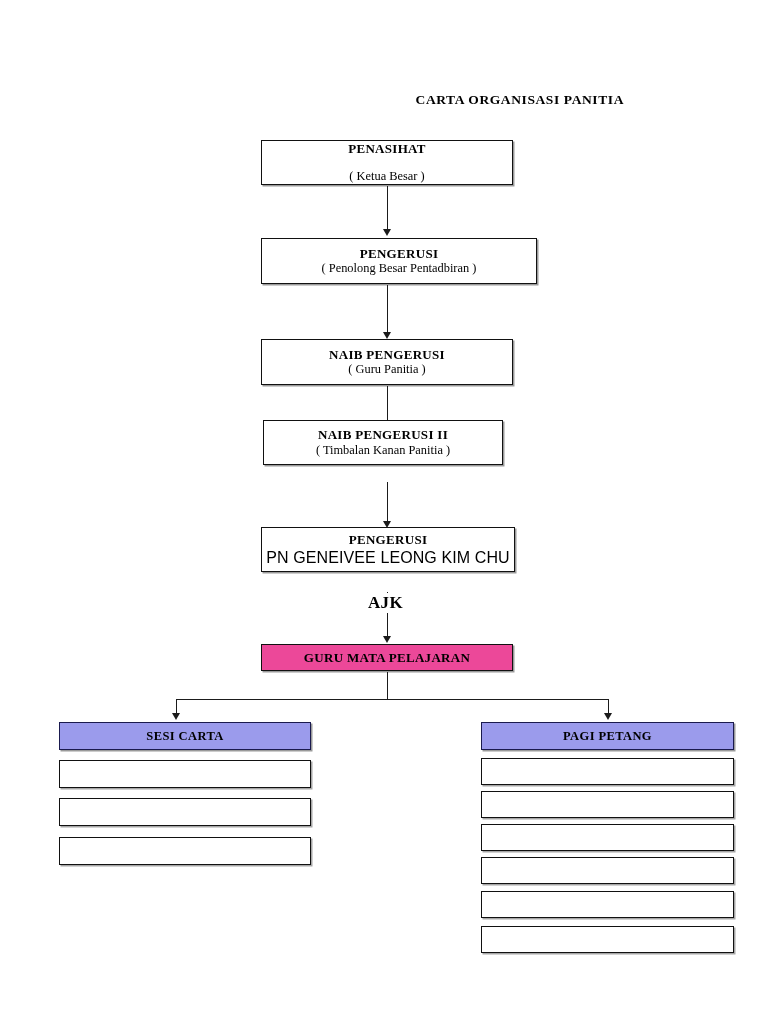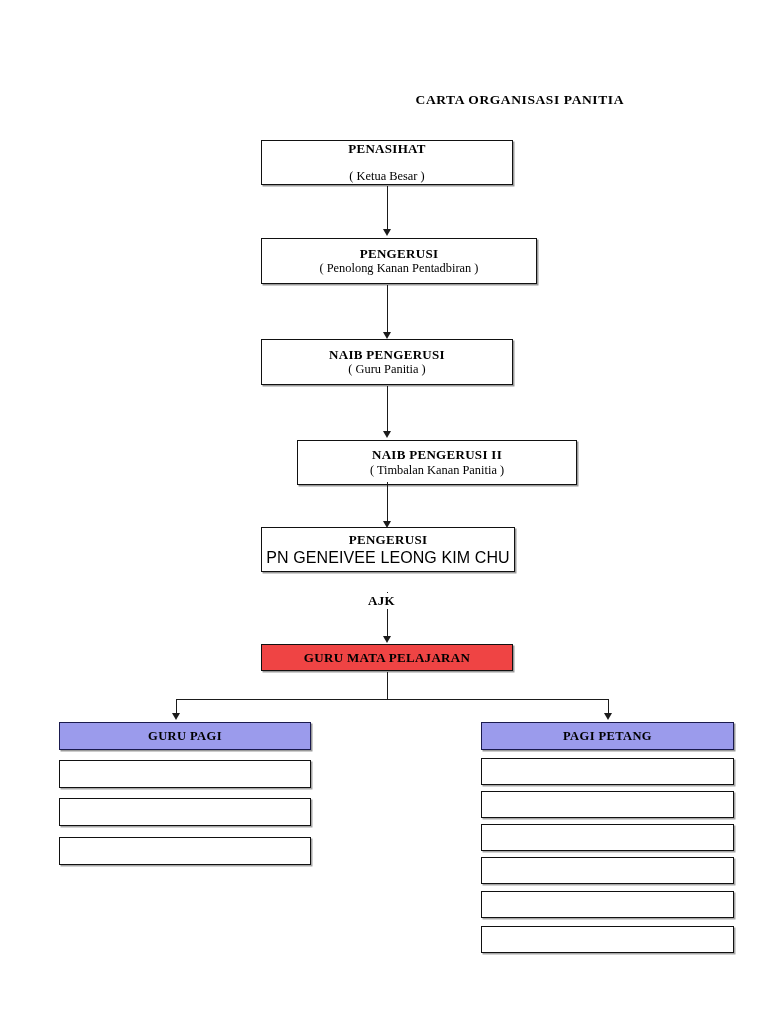--- a/index.html
+++ b/index.html
@@ -64,21 +64,21 @@
     font-size: 12.4px;
     line-height: 1.2;
     white-space: nowrap;
   }
   .node .line2.sans {
     font-family: "Liberation Sans", sans-serif;
     font-size: 16px;
     letter-spacing: 0.1px;
   }
 
-  .node.grey { background: #ef4444; }
+  .node.grey { background: #ec4899; }
   .node.purple {
     background: #9b9bec;
     border: 1.4px solid #1a1a4e;
   }
   .node.purple .line1 {
     font-size: 12.5px;
     letter-spacing: 0.4px;
   }
 
   .node.empty { box-shadow: 1.5px 1.5px 0 #a6a6a6; }
@@ -99,21 +99,21 @@
     width: 0;
     height: 0;
     border-left: 4.6px solid transparent;
     border-right: 4.6px solid transparent;
     border-top: 7.5px solid #1b1b1b;
   }
   .edge-label {
     position: absolute;
     font-family: "Liberation Serif", serif;
     font-weight: bold;
-    font-size: 13px;
+    font-size: 17px;
     letter-spacing: 0.3px;
     white-space: nowrap;
     background: #ffffff;
     padding: 0 3px;
   }
 </style>
 </head>
 <body>
 
 <div class="canvas">
@@ -123,35 +123,35 @@
   <div class="node" style="left:261px; top:140px; width:252px; height:45px;justify-content:space-between;">
     <div class="line1">PENASIHAT</div>
     <div class="line2">( Ketua Besar )</div>
   </div>
 
   <div class="vline" style="left:386.5px; top:186px; height:46px;"></div>
   <div class="arrowhead" style="left:382.5px; top:229px;"></div>
 
   <div class="node" style="left:261px; top:238px; width:276px; height:46px;">
     <div class="line1">PENGERUSI</div>
-    <div class="line2">( Penolong Kanan Pentadbiran )</div>
+    <div class="line2">( Penolong Besar Pentadbiran )</div>
   </div>
 
   <div class="vline" style="left:386.5px; top:285px; height:52px;"></div>
   <div class="arrowhead" style="left:382.5px; top:332px;"></div>
 
   <div class="node" style="left:261px; top:339px; width:252px; height:46px;">
     <div class="line1">NAIB PENGERUSI</div>
     <div class="line2">( Guru Panitia )</div>
   </div>
 
   <div class="vline" style="left:386.5px; top:386px; height:50px;"></div>
   <div class="arrowhead" style="left:382.5px; top:431px;"></div>
 
-  <div class="node" style="left:263px; top:440px; width:280px; height:45px;margin-left:34px;">
+  <div class="node" style="left:263px; top:420px; width:240px; height:45px;">
     <div class="line1">NAIB PENGERUSI II</div>
     <div class="line2">( Timbalan Kanan Panitia )</div>
   </div>
 
   <div class="vline" style="left:386.5px; top:482px; height:44px;"></div>
   <div class="arrowhead" style="left:382.5px; top:521px;"></div>
 
   <div class="node" style="left:261px; top:527px; width:254px; height:45px;">
     <div class="line1">PENGERUSI</div>
     <div class="line2 sans">PN GENEIVEE LEONG KIM CHU</div>
@@ -166,21 +166,21 @@
   </div>
 
   <div class="vline" style="left:386.5px; top:672px; height:28px;"></div>
   <div class="hline" style="left:176px; top:699px; width:433px;"></div>
   <div class="vline" style="left:175.5px; top:699px; height:16px;"></div>
   <div class="arrowhead" style="left:171.5px; top:713px;"></div>
   <div class="vline" style="left:607.5px; top:699px; height:16px;"></div>
   <div class="arrowhead" style="left:603.5px; top:713px;"></div>
 
   <div class="node purple" style="left:59px; top:722px; width:252px; height:28px;">
-    <div class="line1">GURU PAGI</div>
+    <div class="line1">SESI CARTA</div>
   </div>
 
   <div class="node empty" style="left:59px; top:760px; width:252px; height:28px;">
     <div class="line2"></div>
   </div>
   <div class="node empty" style="left:59px; top:798px; width:252px; height:28px;">
     <div class="line2"></div>
   </div>
   <div class="node empty" style="left:59px; top:837px; width:252px; height:28px;">
     <div class="line2"></div>

